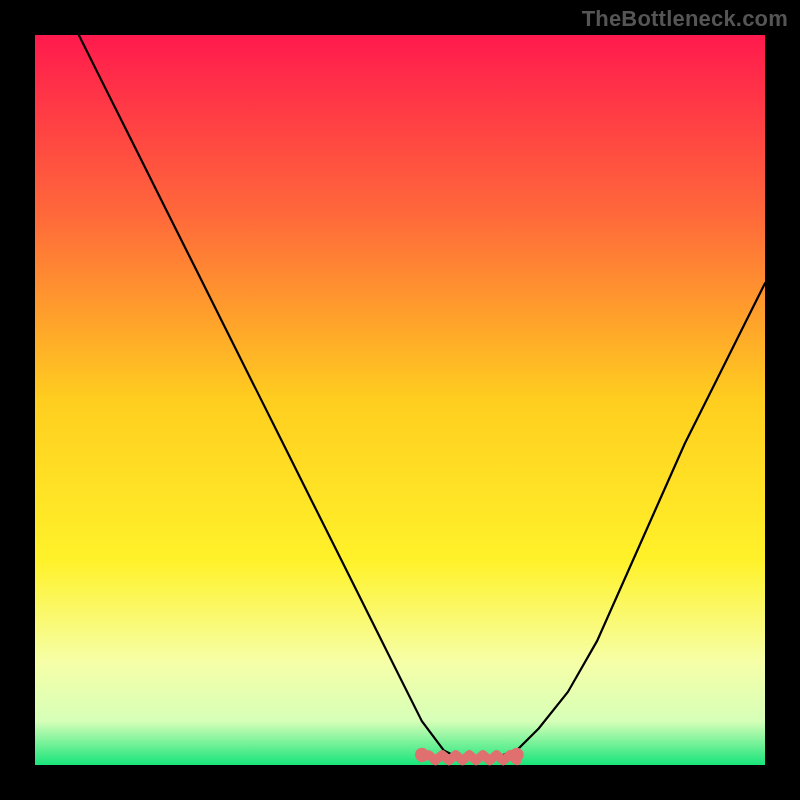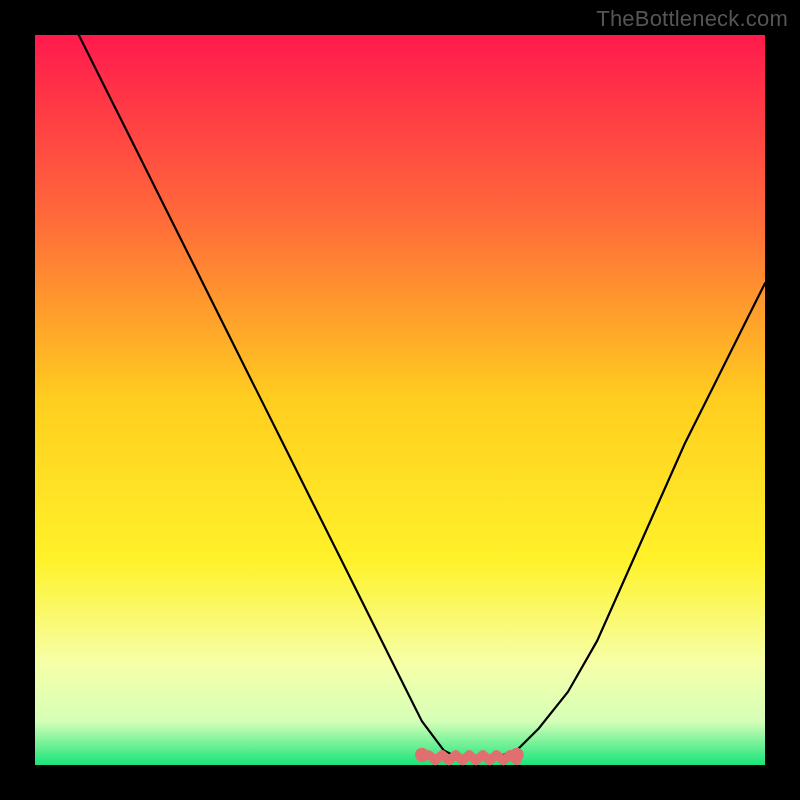--- a/index.html
+++ b/index.html
@@ -15,21 +15,21 @@
     width: 800px;
     height: 800px;
     background: #000;
   }
   .watermark {
     position: absolute;
     top: 6px;
     right: 12px;
     color: #555;
     font-size: 22px;
-    font-weight: 400;
+    font-weight: 700;
     letter-spacing: 0.2px;
     z-index: 10;
     user-select: none;
   }
   svg {
     position: absolute;
     top: 0;
     left: 0;
   }
 </style>

